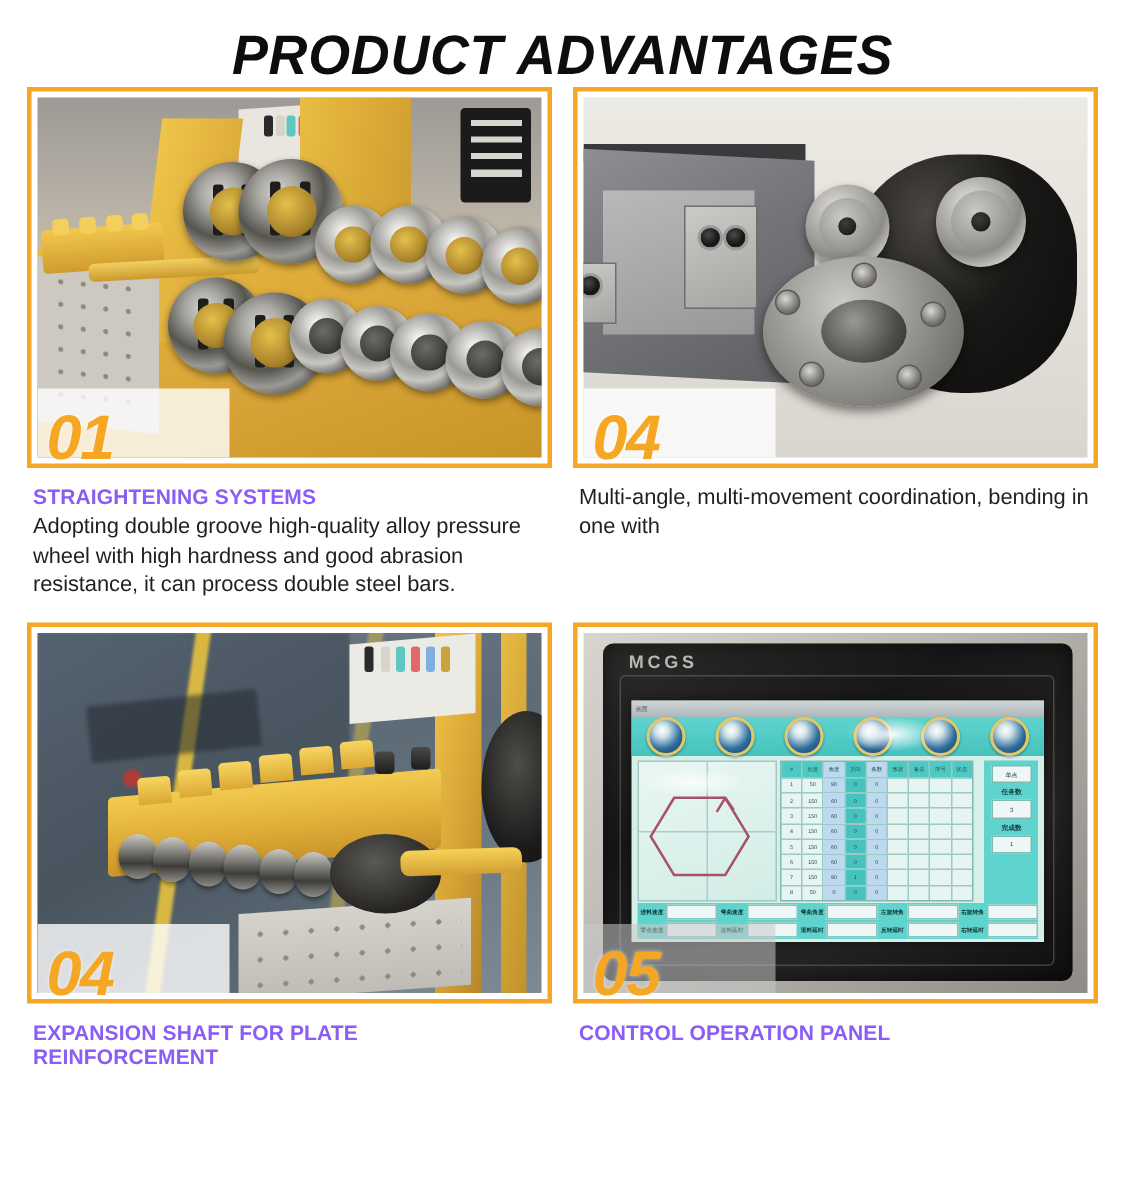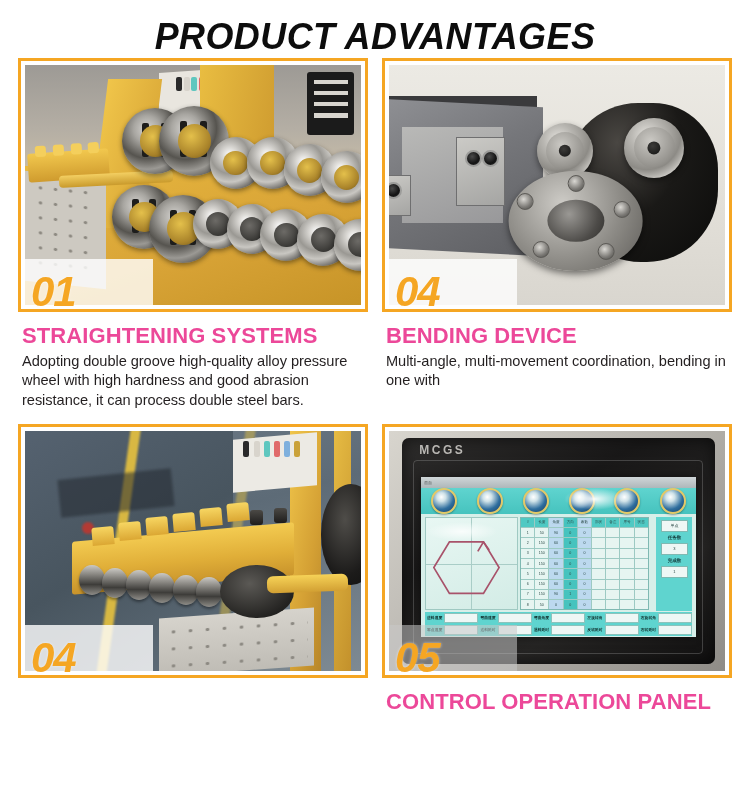--- a/index.html
+++ b/index.html
@@ -88,24 +88,24 @@
     height: 46px;
     background: rgba(255,255,255,0.80);
     z-index: 5;
   }
 
   
   .text-block {
     padding: 11px 2px 0 4px;
   }
   .card-heading {
-    color: #ec4899;
+    color: #8b5cf6;
     font-family: "Liberation Sans", sans-serif;
     font-weight: bold;
-    font-size: 22px;
+    font-size: 14px;
     line-height: 1.17;
     letter-spacing: 0.1px;
     margin: 0 0 3px 0;
     text-transform: uppercase;
   }
   .card-body {
     color: #231F20;
     font-family: "Liberation Sans", sans-serif;
     font-size: 14.6px;
     line-height: 1.33;
@@ -569,21 +569,20 @@
           <i style="left:44%;top:4%"></i>
           <i style="left:78%;top:30%"></i>
           <i style="left:66%;top:72%"></i>
           <i style="left:18%;top:70%"></i>
         </div>
         <div class="badge-plate"></div>
       </div>
       <div class="badge">04</div>
     </div>
     <div class="text-block">
-      <div class="card-heading">BENDING DEVICE</div>
       <p class="card-body">Multi-angle, multi-movement coordination, bending in one with</p>
     </div>
   </div>
 
   <div class="card">
     <div class="photo-frame">
       <div class="photo p3">
         <div class="bg-dark"></div>
         <div class="bg-streak" style="left:26%"></div>
         <div class="bg-streak" style="left:60%;opacity:0.5"></div>
@@ -617,20 +616,21 @@
         <div class="disc" style="left:51%;top:61%"></div>
         <div class="stack"></div>
         <div class="bolt" style="left:67%;top:33%"></div>
         <div class="bolt" style="left:74%;top:32%"></div>
         <div class="ybar"></div>
         <div class="badge-plate"></div>
       </div>
       <div class="badge">04</div>
     </div>
     <div class="text-block">
+      <div class="card-heading">EXPANSION SHAFT FOR PLATE REINFORCEMENT</div>
     </div>
   </div>
 
   <div class="card">
     <div class="photo-frame">
       <div class="photo p4">
         <div class="bezel"></div>
         <div class="bezel-line"></div>
         <div class="mcgs">MCGS</div>
 

